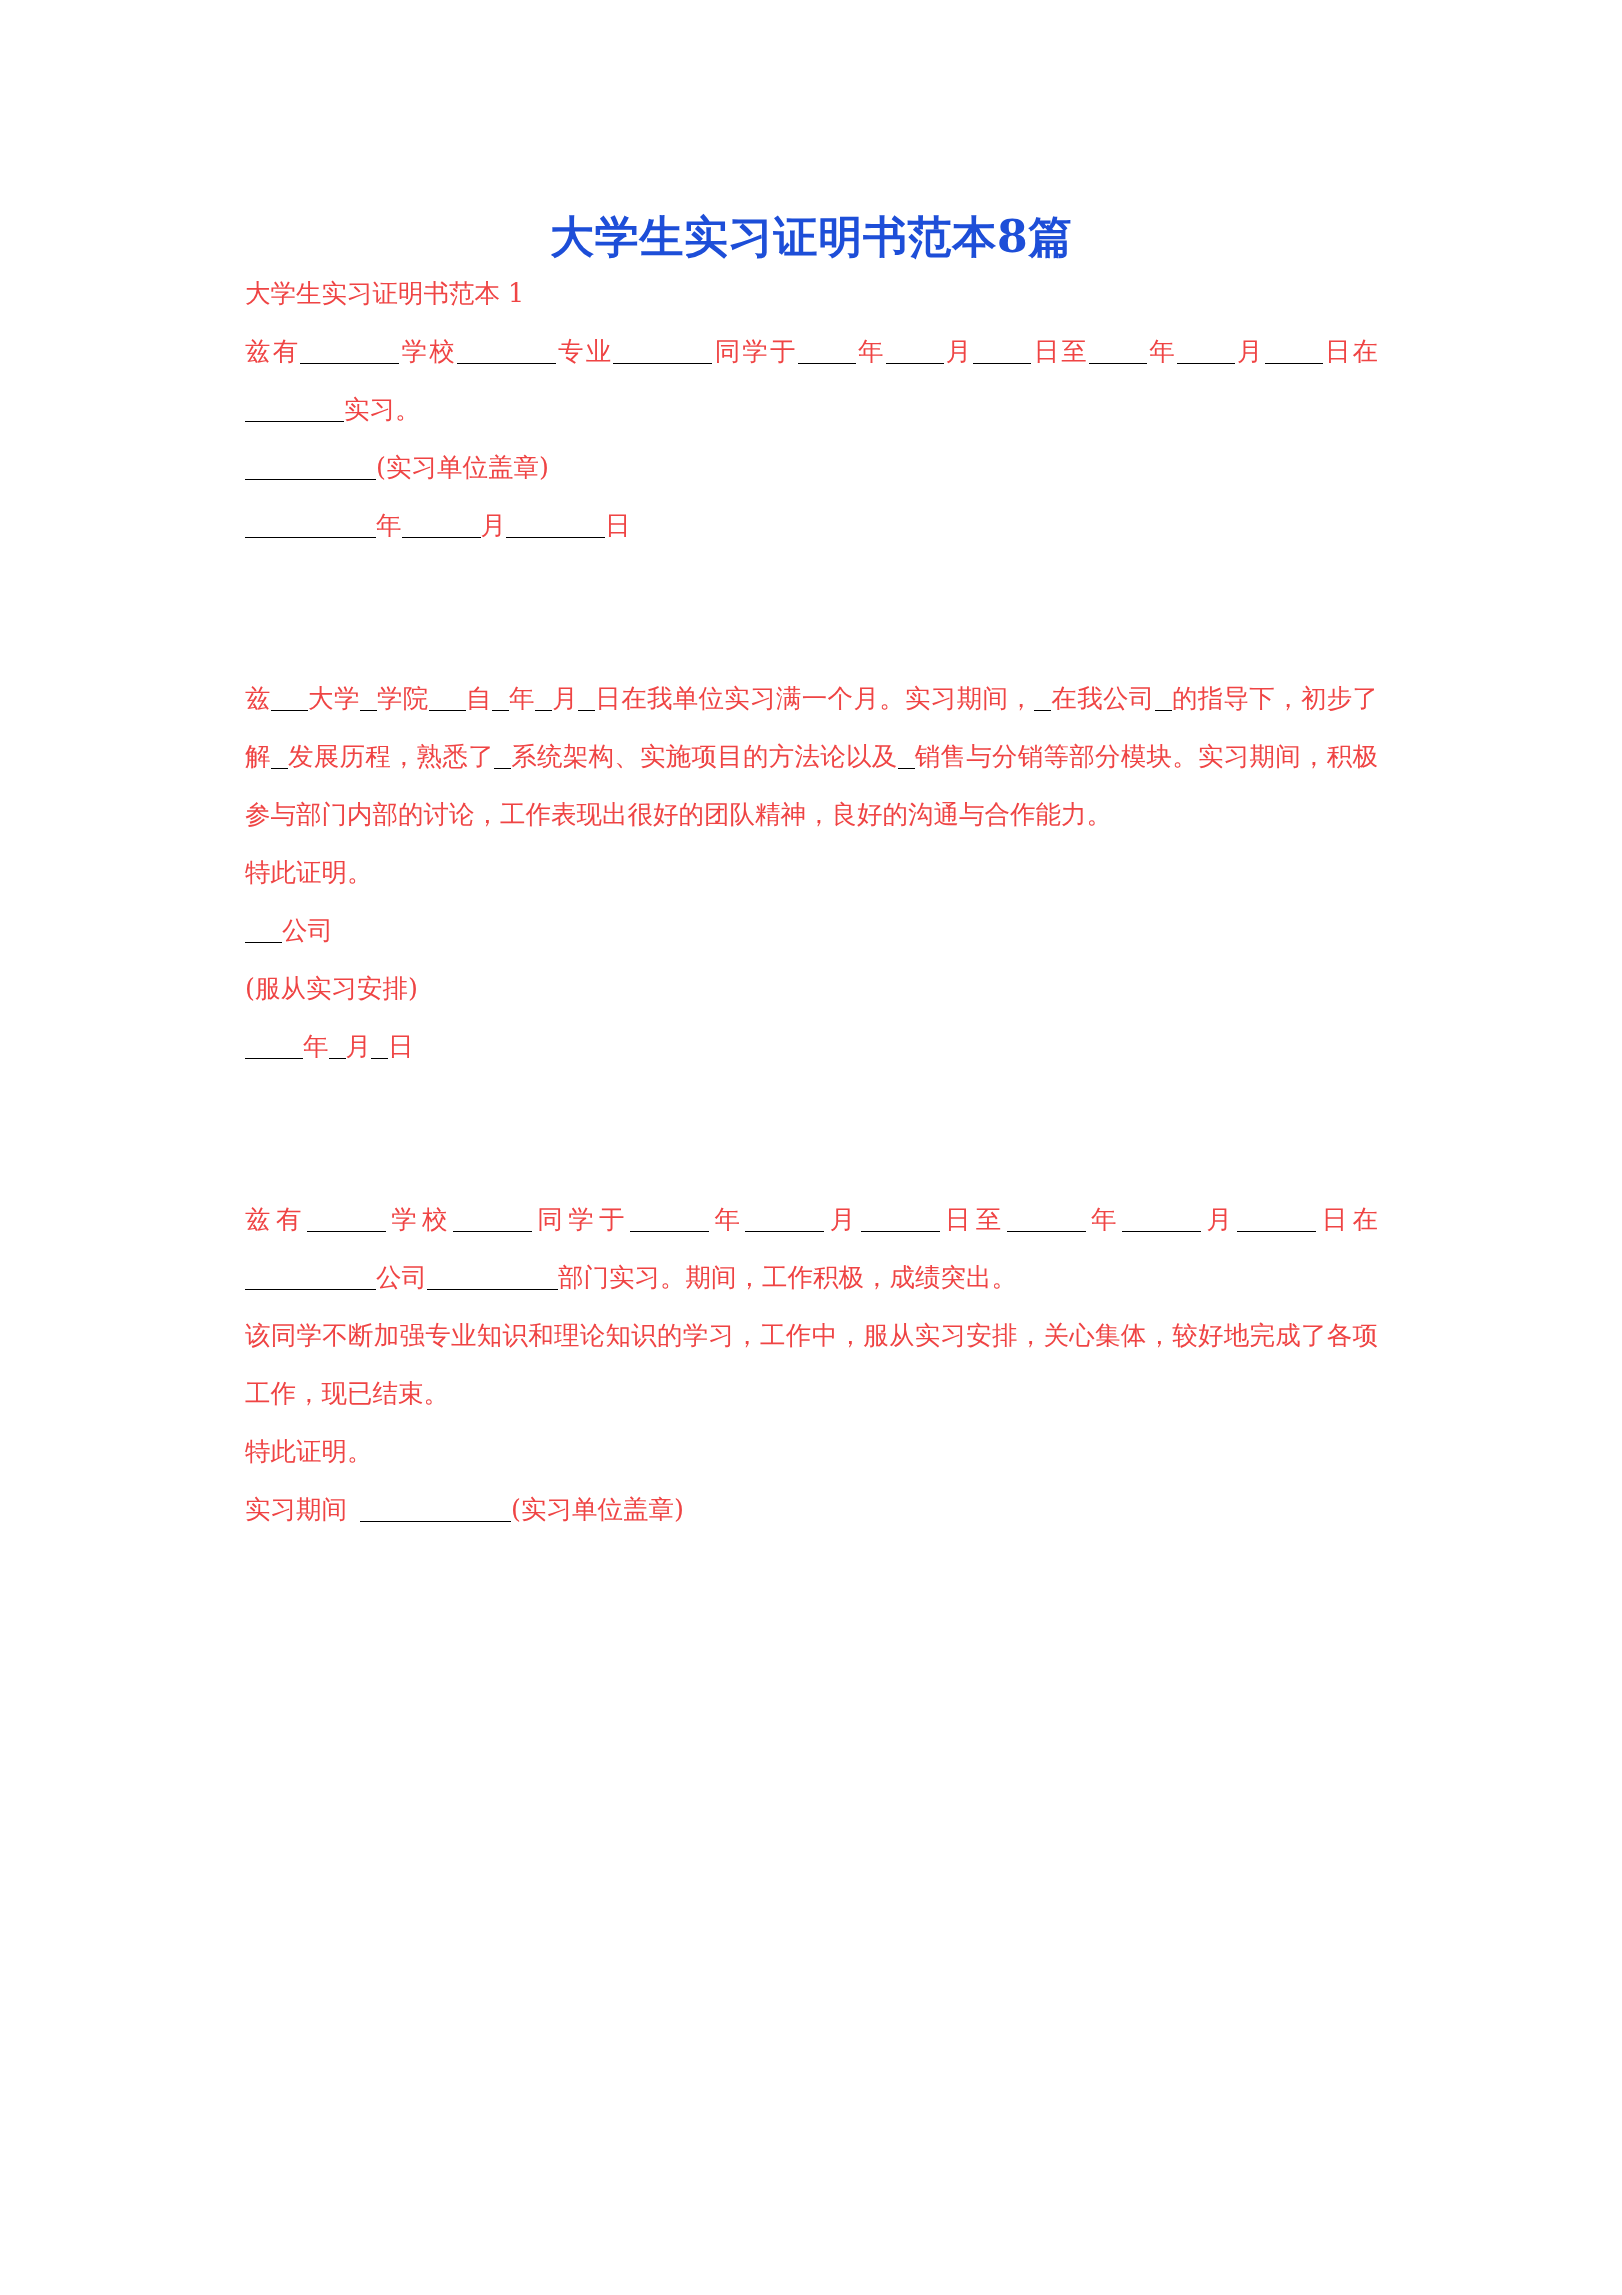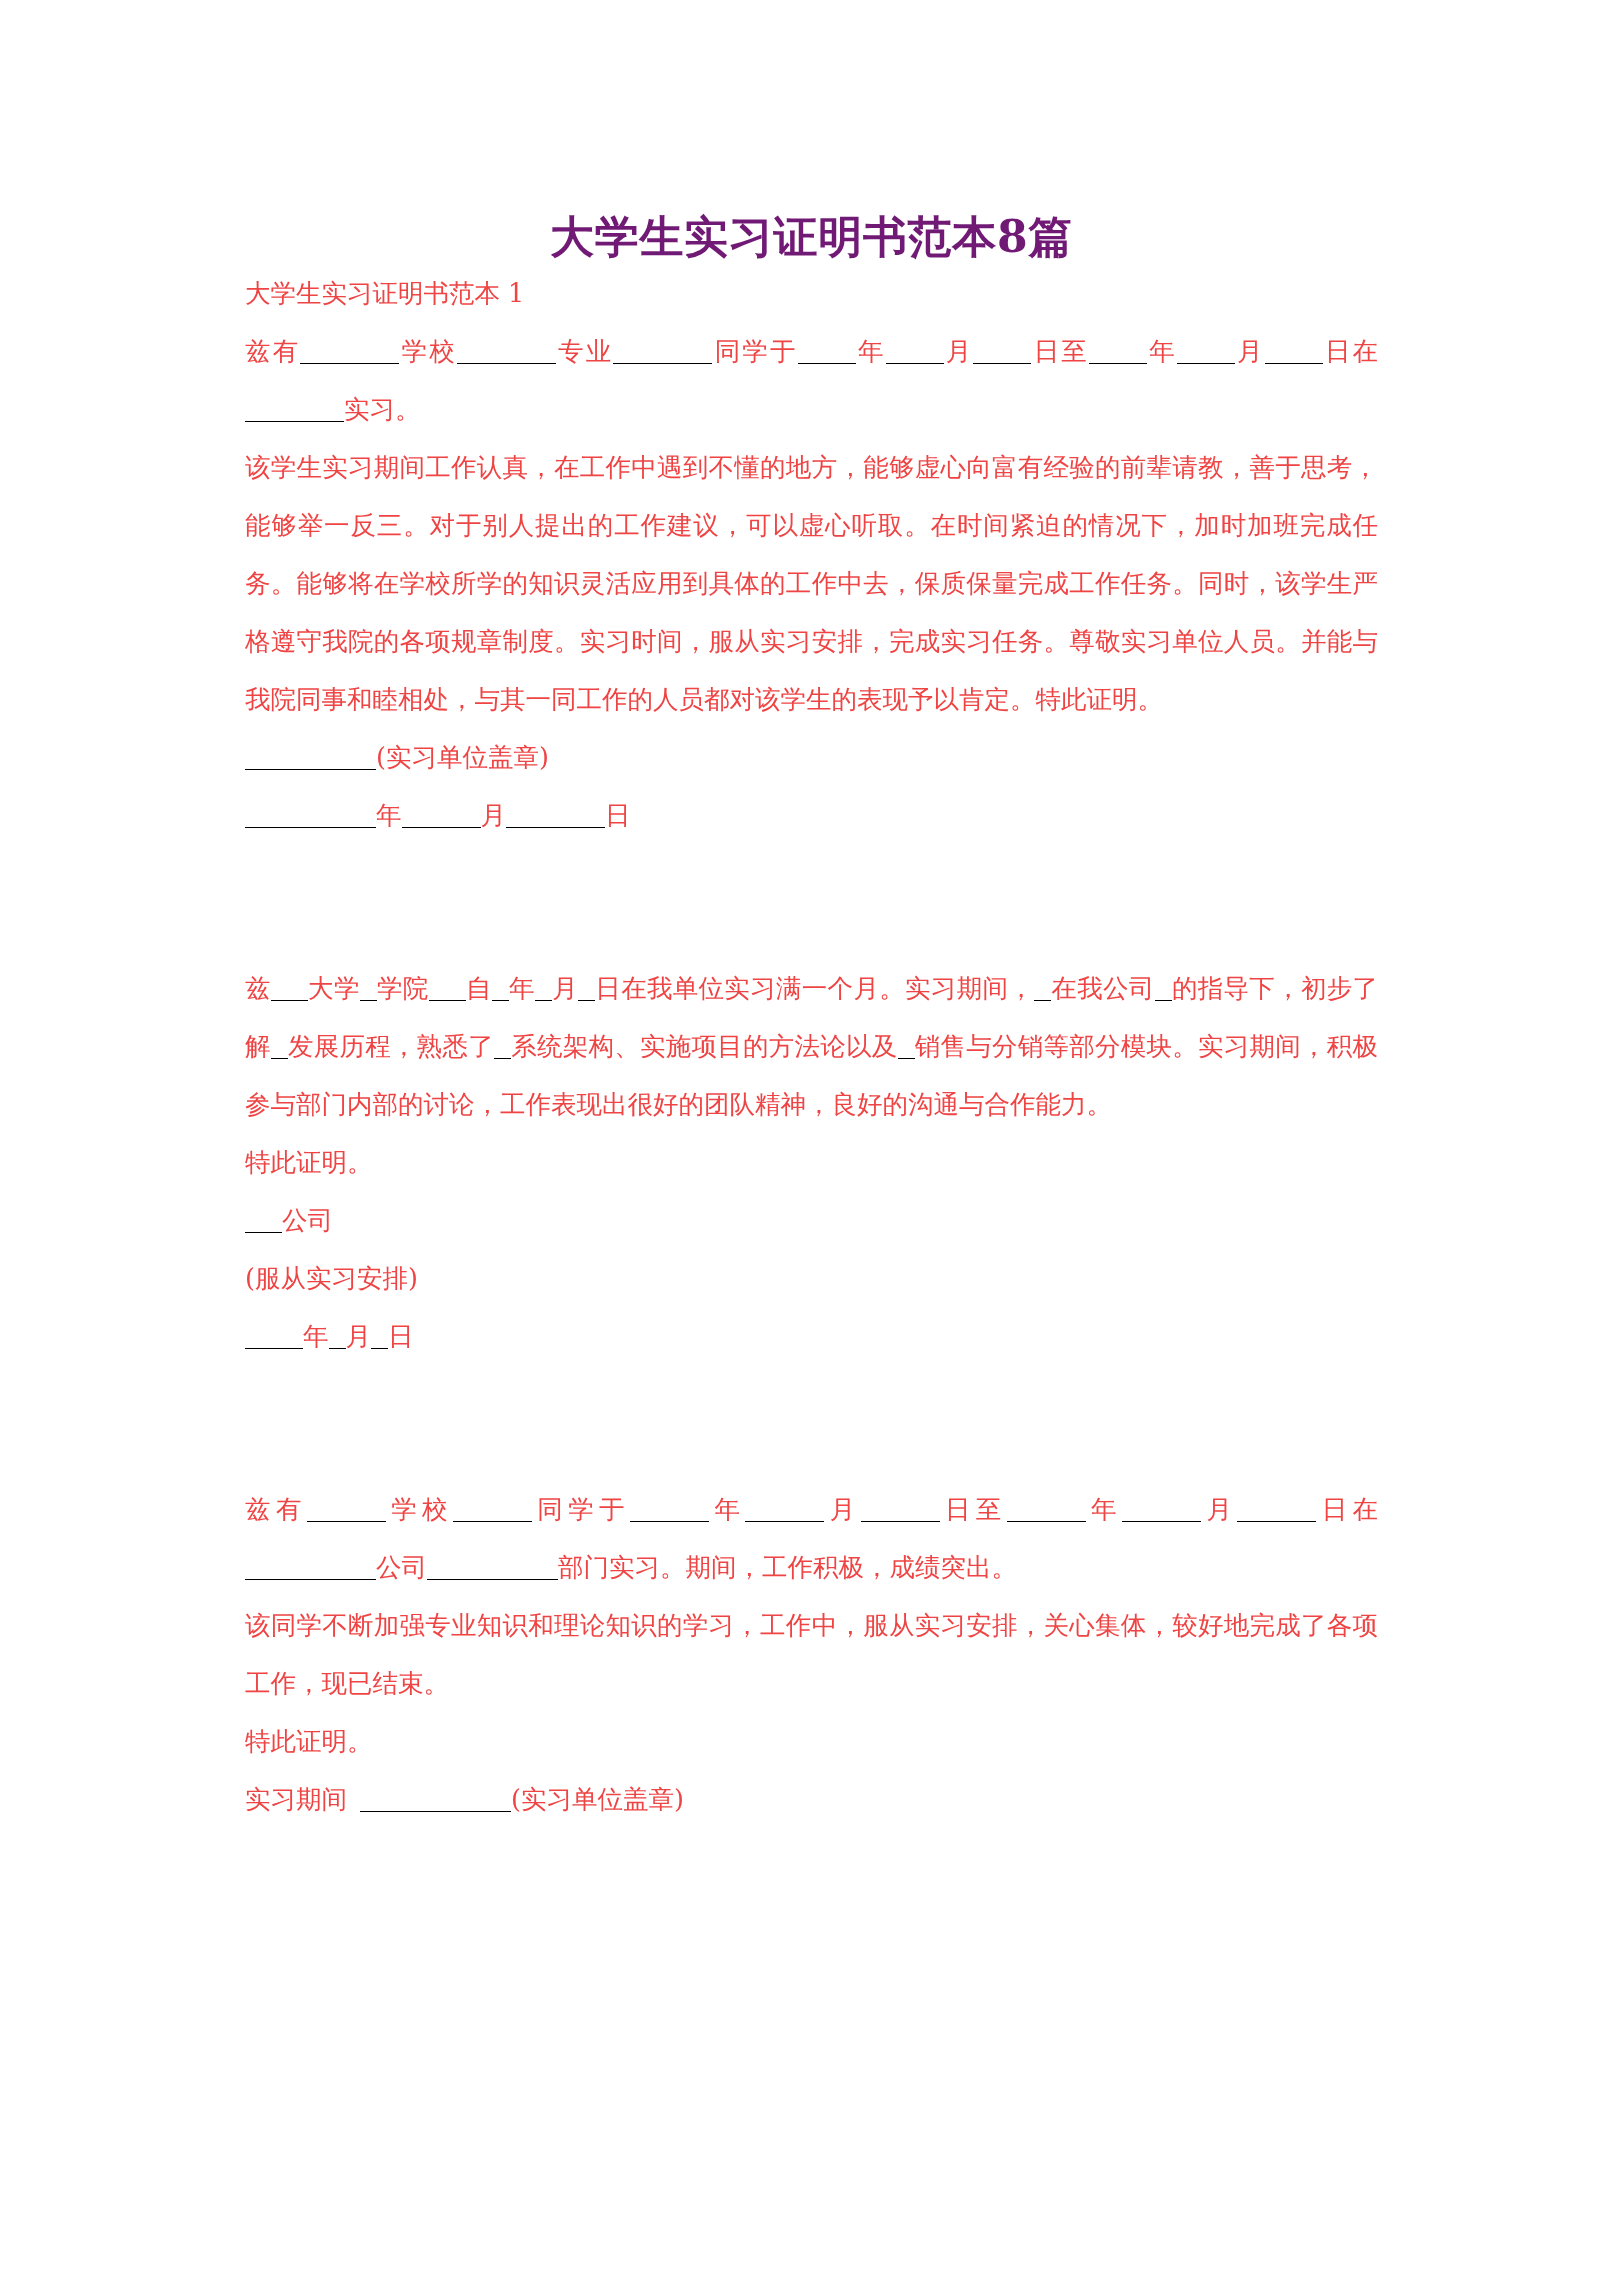--- a/index.html
+++ b/index.html
@@ -21,21 +21,21 @@
     position: absolute;
     left: 245px;
     top: 0;
     width: 1133px;
   }
   .doc-title {
     font-family: "DejaVu Serif", "Liberation Serif", serif;
     font-weight: bold;
     font-size: 44px;
     line-height: 1.25;
-    color: #701a75;
+    color: #1d4ed8;
     text-align: center;
     margin-top: 209px;
     margin-bottom: 0;
     letter-spacing: 0.7px;
   }
   .para {
     font-family: "DejaVu Serif", "Liberation Serif", serif;
     font-size: 25.5px;
     line-height: 58px;
     color: #ef4444;
@@ -72,21 +72,20 @@
 
     <h1 class="doc-title">大学生实习证明书范本8篇</h1>
 
     <p class="para">
       <span>大学生实习证明书范本 1</span>
     </p>
 
     <p class="para"><span>兹有</span><span class="blank b-xl"></span><span>学校</span><span class="blank b-xl"></span><span>专业</span><span class="blank b-xl"></span><span>同学于</span><span class="blank b-m"></span><span>年</span><span class="blank b-m"></span><span>月</span><span class="blank b-m"></span><span>日至</span><span class="blank b-m"></span><span>年</span><span class="blank b-m"></span><span>月</span><span class="blank b-m"></span><span>日在</span><span class="blank b-xl"></span><span>实习。</span></p>
 
 
-    <p class="para">该学生实习期间工作认真，在工作中遇到不懂的地方，能够虚心向富有经验的前辈请教，善于思考，能够举一反三。对于别人提出的工作建议，可以虚心听取。在时间紧迫的情况下，加时加班完成任务。能够将在学校所学的知识灵活应用到具体的工作中去，保质保量完成工作任务。同时，该学生严格遵守我院的各项规章制度。实习时间，服从实习安排，完成实习任务。尊敬实习单位人员。并能与我院同事和睦相处，与其一同工作的人员都对该学生的表现予以肯定。特此证明。</p>
 
     <p class="para"><span class="blank b-xxl"></span><span>(实习单位盖章)</span></p>
 
     <p class="para"><span class="blank b-xxl"></span><span>年</span><span class="blank b-l"></span><span>月</span><span class="blank b-xl"></span><span>日</span></p>
 
     <div class="gap-block"></div>
 
     <p class="para"><span>兹</span><span class="blank b-s"></span><span>大学</span><span class="blank b-xs"></span><span>学院</span><span class="blank b-s"></span><span>自</span><span class="blank b-xs"></span><span>年</span><span class="blank b-xs"></span><span>月</span><span class="blank b-xs"></span><span>日在我单位实习满一个月。实习期间，</span><span class="blank b-xs"></span><span>在我公司</span><span class="blank b-xs"></span><span>的指导下，初步了解</span><span class="blank b-xs"></span><span>发展历程，熟悉了</span><span class="blank b-xs"></span><span>系统架构、实施项目的方法论以及</span><span class="blank b-xs"></span><span>销售与分销等部分模块。实习期间，积极参与部门内部的讨论，工作表现出很好的团队精神，良好的沟通与合作能力。</span></p>
 
     <p class="para">特此证明。</p>

